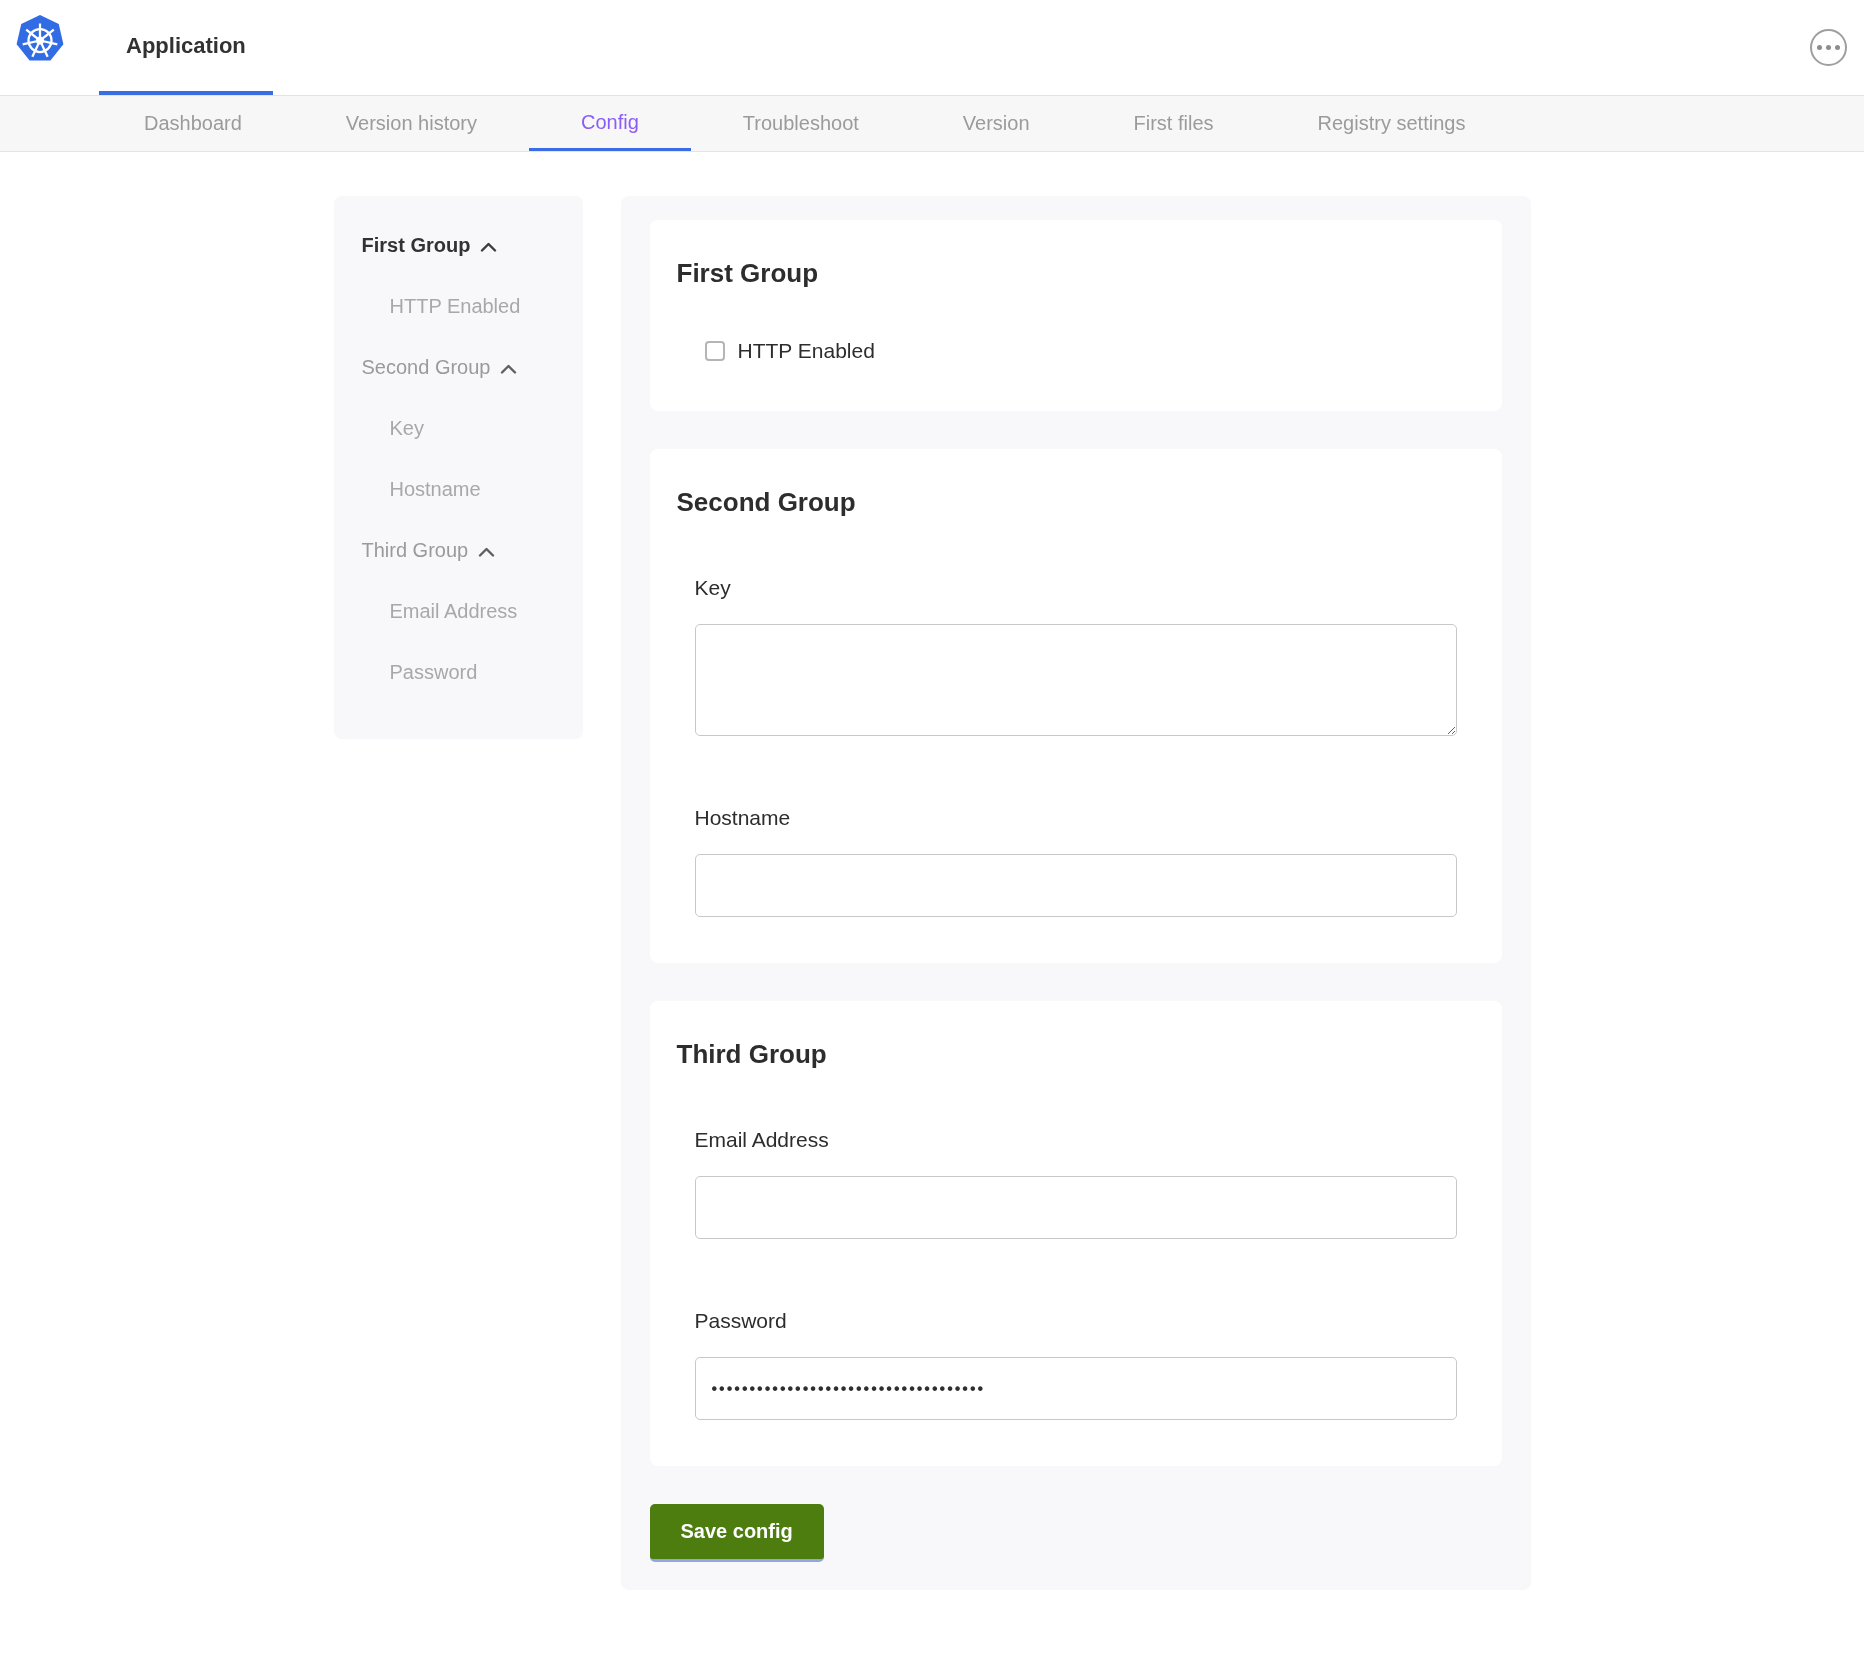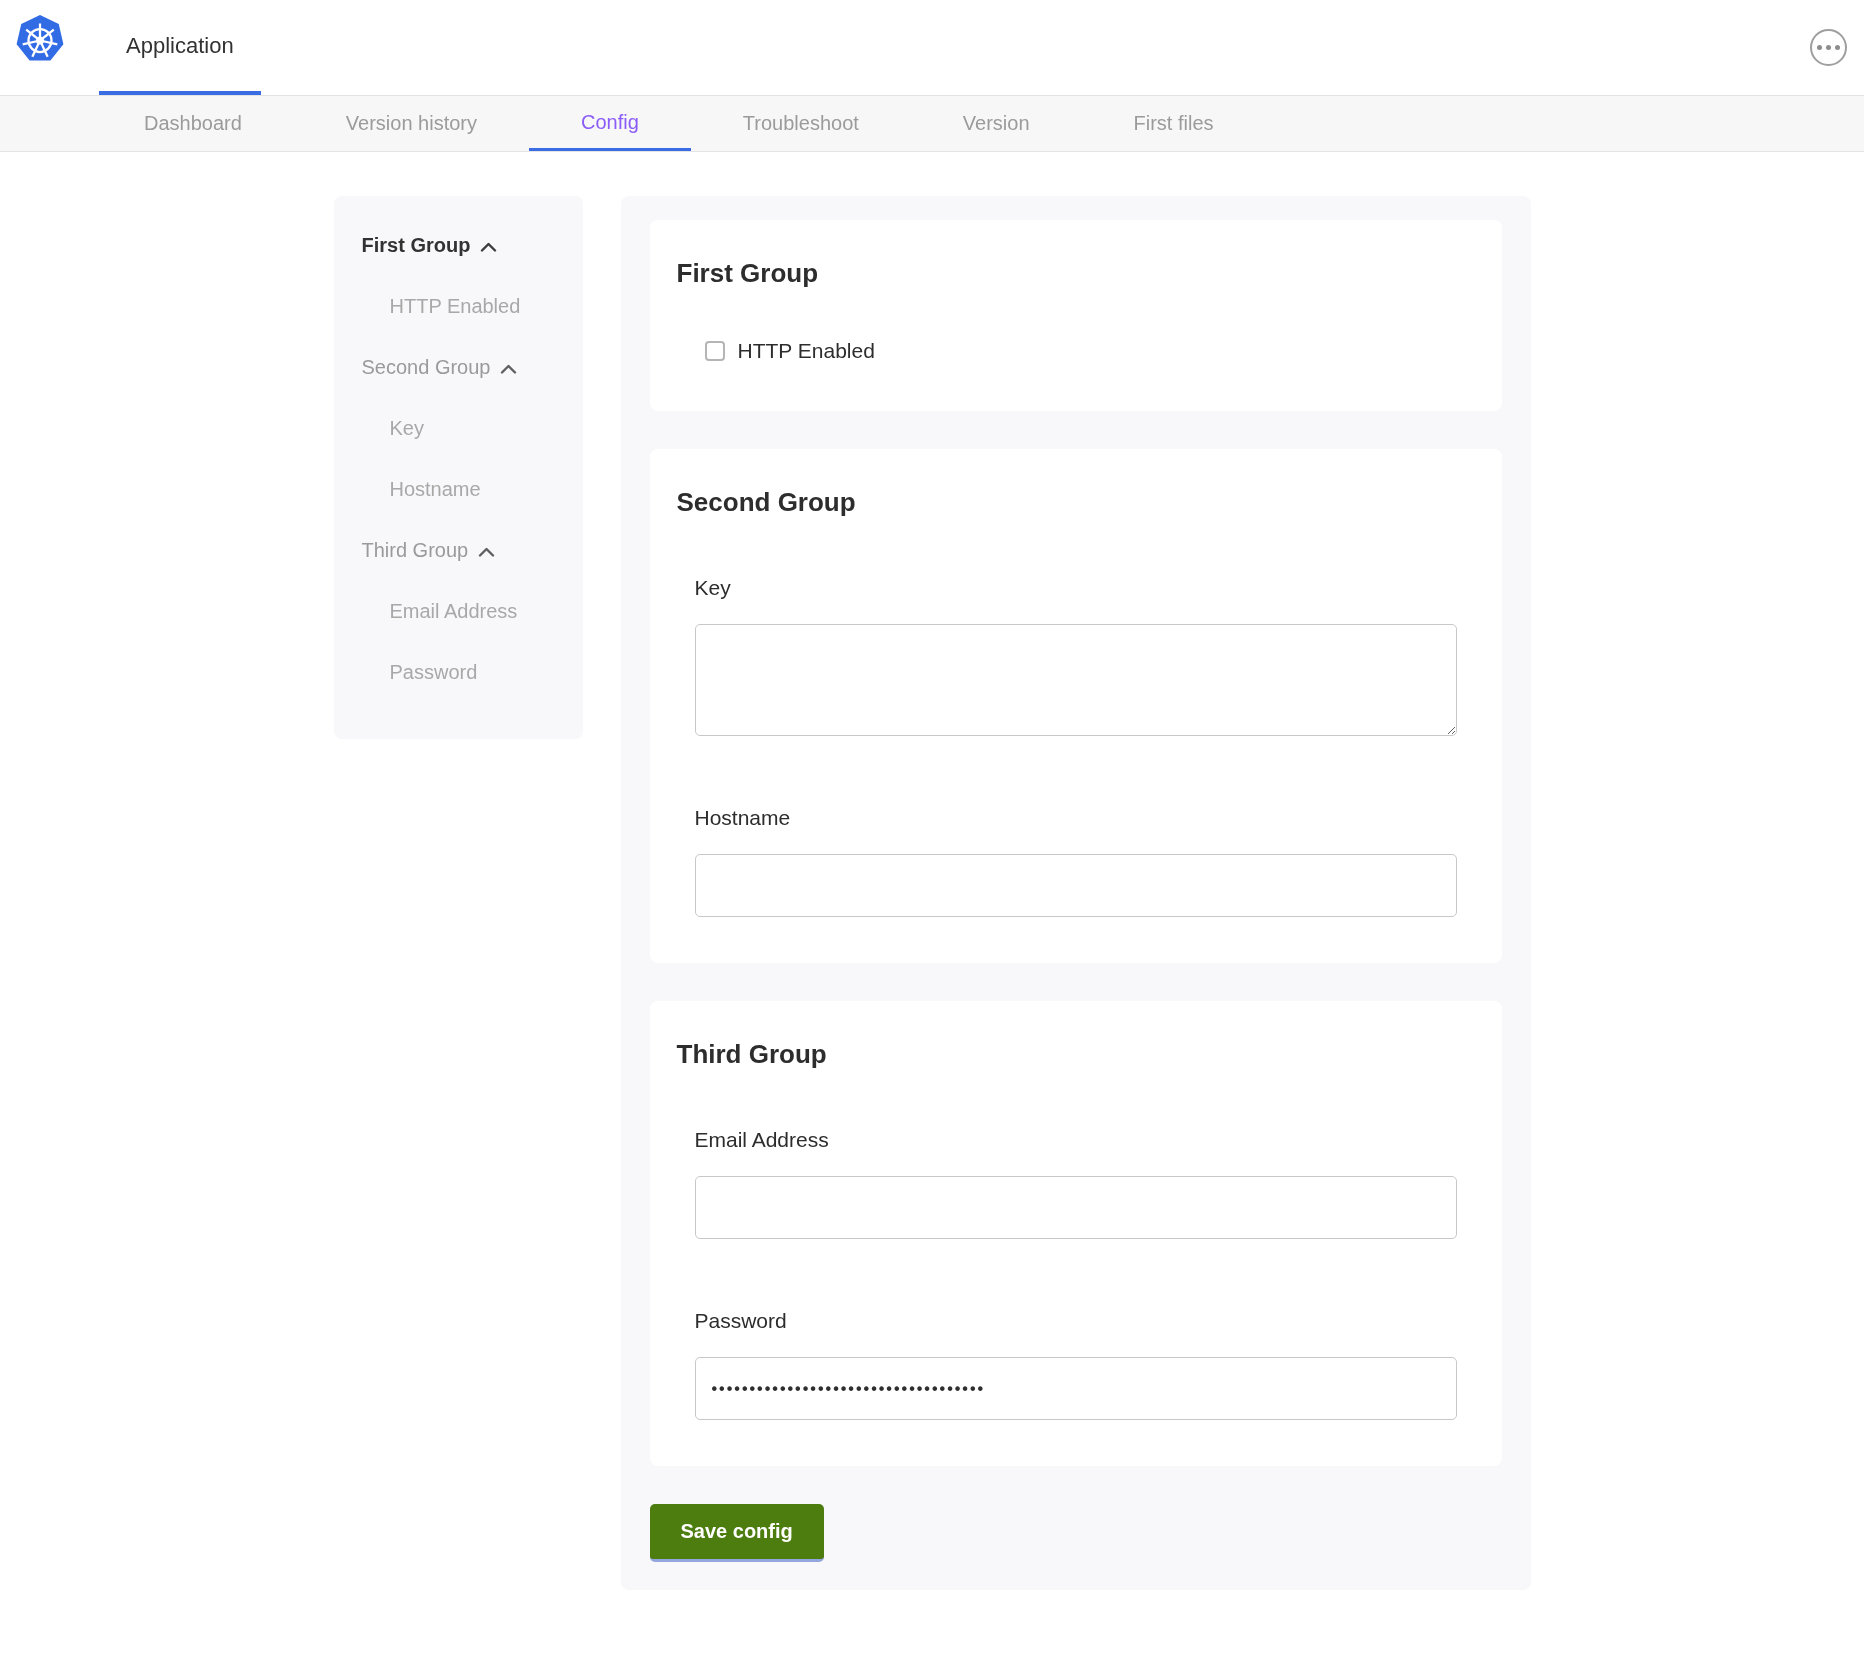--- a/index.html
+++ b/index.html
@@ -4,21 +4,21 @@
 <style>
   * { margin:0; padding:0; box-sizing:border-box; }
   html,body { width:1864px; height:1680px; background:#ffffff;
     font-family:"Liberation Sans","DejaVu Sans",sans-serif; color:#323232; }
 
   
   .topbar { height:96px; background:#ffffff; display:flex; align-items:stretch;
     border-bottom:1px solid #e3e3e5; position:relative; }
   .logo { width:50px; height:50px; margin:14px 0 0 15px; flex:0 0 auto; }
   .app-tab { margin-left:34px; display:flex; align-items:center; padding:16px 27px;
-    font-size:22px; font-weight:400; color:#323232; border-bottom:4px solid #3a6ce4; cursor:pointer; }
+    font-size:22px; font-weight:700; color:#323232; border-bottom:4px solid #3a6ce4; cursor:pointer; }
   .more-btn { margin-left:auto; margin-right:17px; align-self:center;
     width:37px; height:37px; border-radius:50%; border:2px solid #9f9f9f; background:#fff;
     display:flex; align-items:center; justify-content:center; gap:4px; cursor:pointer; }
   .more-btn i { width:5px; height:5px; border-radius:50%; background:#8d8d8d; display:block; }
 
   
   .navbar { height:56px; background:#f7f7f8; border-bottom:1px solid #e4e4e6;
     display:flex; align-items:stretch; padding-left:92px; }
   .nav-tab { display:flex; align-items:center; padding:0 52px; font-size:20px;
     color:#9b9b9b; cursor:pointer; white-space:nowrap; }
@@ -91,20 +91,21 @@
   </button>
 </header>
 
 <nav class="navbar">
   <div class="nav-tab">Dashboard</div>
   <div class="nav-tab">Version history</div>
   <div class="nav-tab active">Config</div>
   <div class="nav-tab">Troubleshoot</div>
   <div class="nav-tab">Version</div>
   <div class="nav-tab">First files</div>
+  <div class="nav-tab">Registry settings</div>
 </nav>
 
 <div class="content-row">
 
   <aside class="sidebar">
     <div class="s-item current">
       <span>First Group</span>
       <svg class="chev" width="17" height="10" viewBox="0 0 17 10">
           <polyline points="2,8.5 8.5,2 15,8.5" fill="none" stroke="#3c3c3c" stroke-width="2.4" stroke-linecap="round" stroke-linejoin="round"></polyline>
         </svg>

